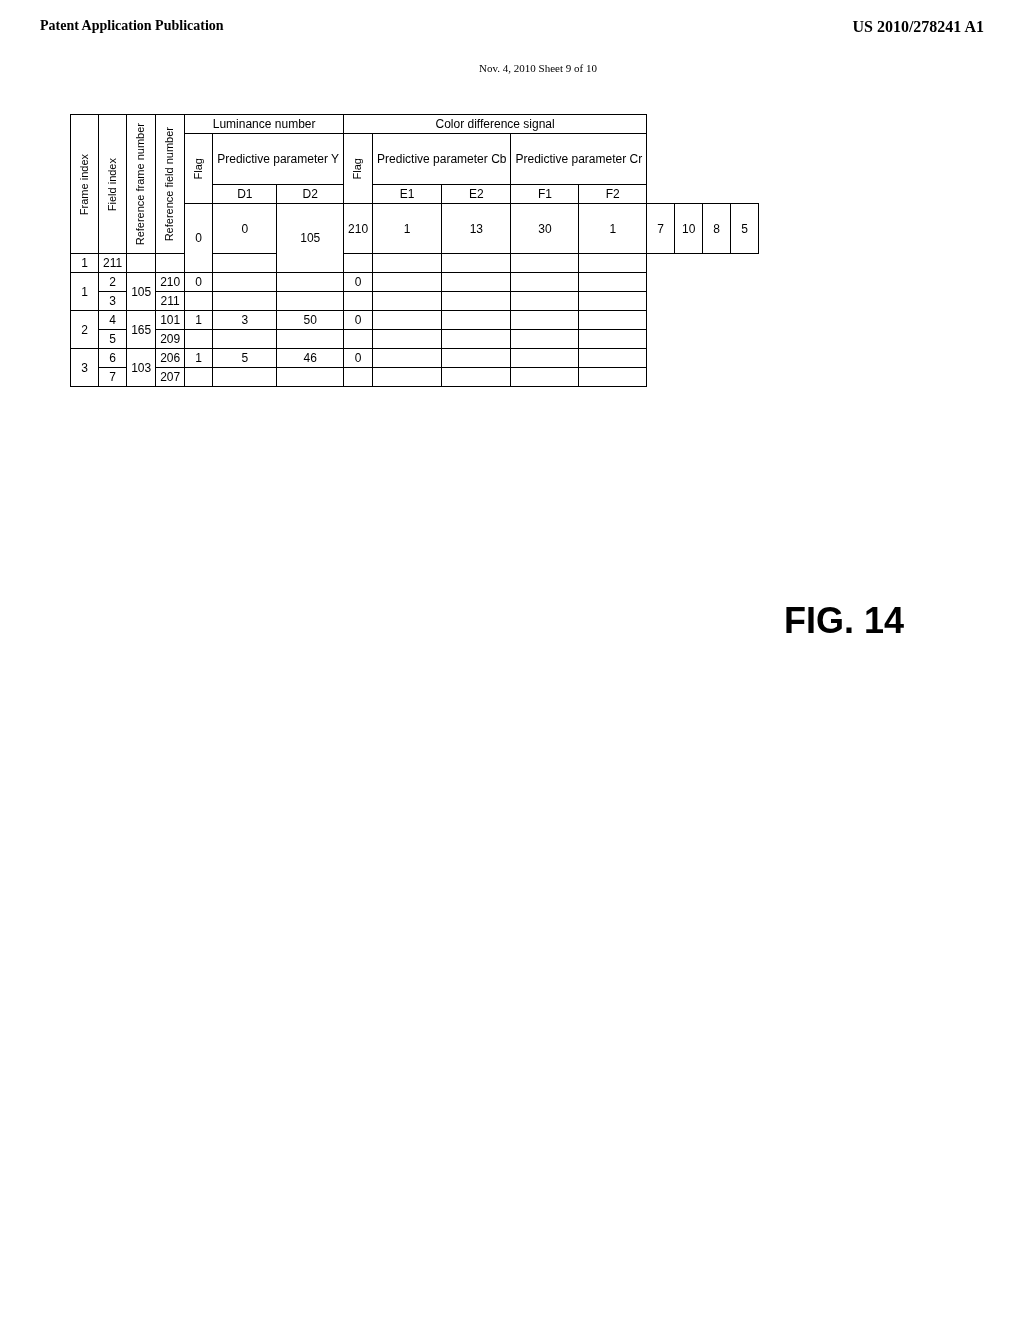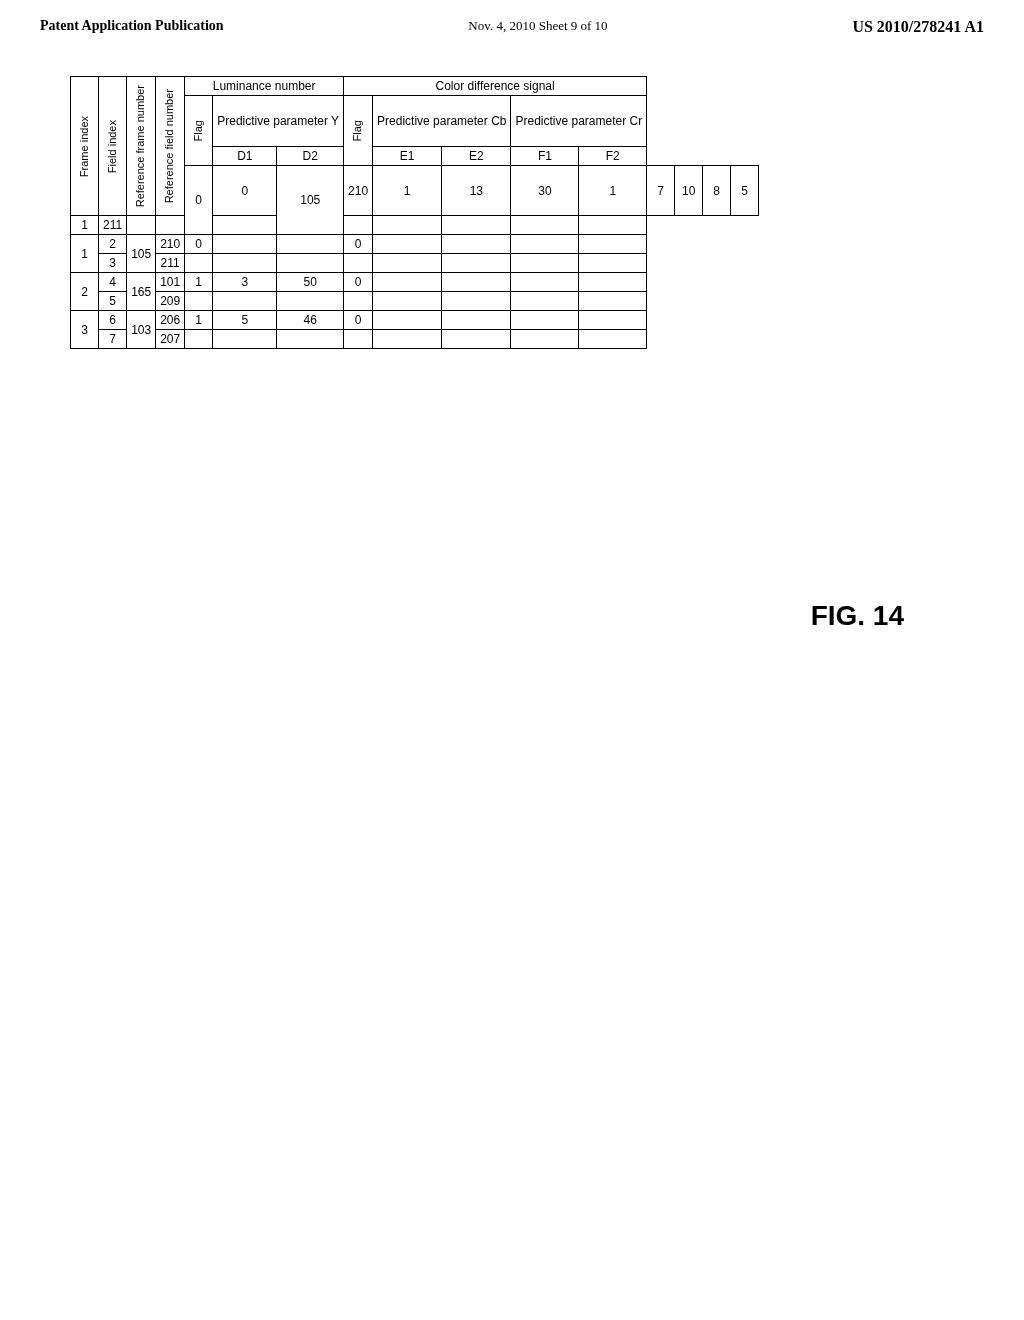--- a/index.html
+++ b/index.html
@@ -18,21 +18,22 @@
       padding: 18px 40px 10px 40px;
       font-size: 13px;
     }
 
     .header-left {
       font-weight: bold;
       font-size: 14px;
     }
 
     .header-center {
-      font-size: 13px;
+      font-size: 11px;
+      margin-top: 44px;
     }
 
     .header-right {
       font-size: 16px;
       font-weight: bold;
     }
 
     .page-content {
       padding: 20px 40px;
       display: flex;
@@ -61,21 +62,21 @@
 
     .rotated-header {
       writing-mode: vertical-rl;
       transform: rotate(180deg);
       white-space: nowrap;
       font-size: 11px;
       padding: 6px 3px;
     }
 
     .fig-label {
-      font-size: 28px;
+      font-size: 36px;
       font-weight: bold;
       font-family: Arial, Helvetica, sans-serif;
       position: absolute;
       right: 120px;
       top: 600px;
     }
   </style>
 </head>
 <body>
 

